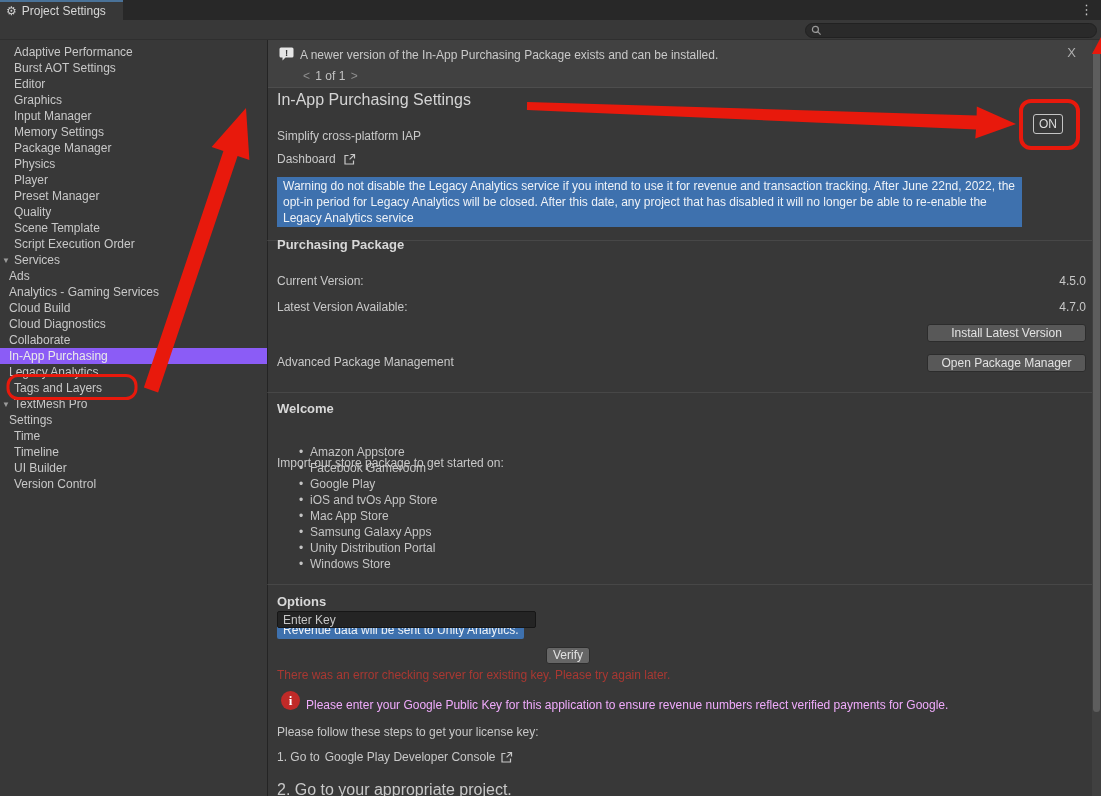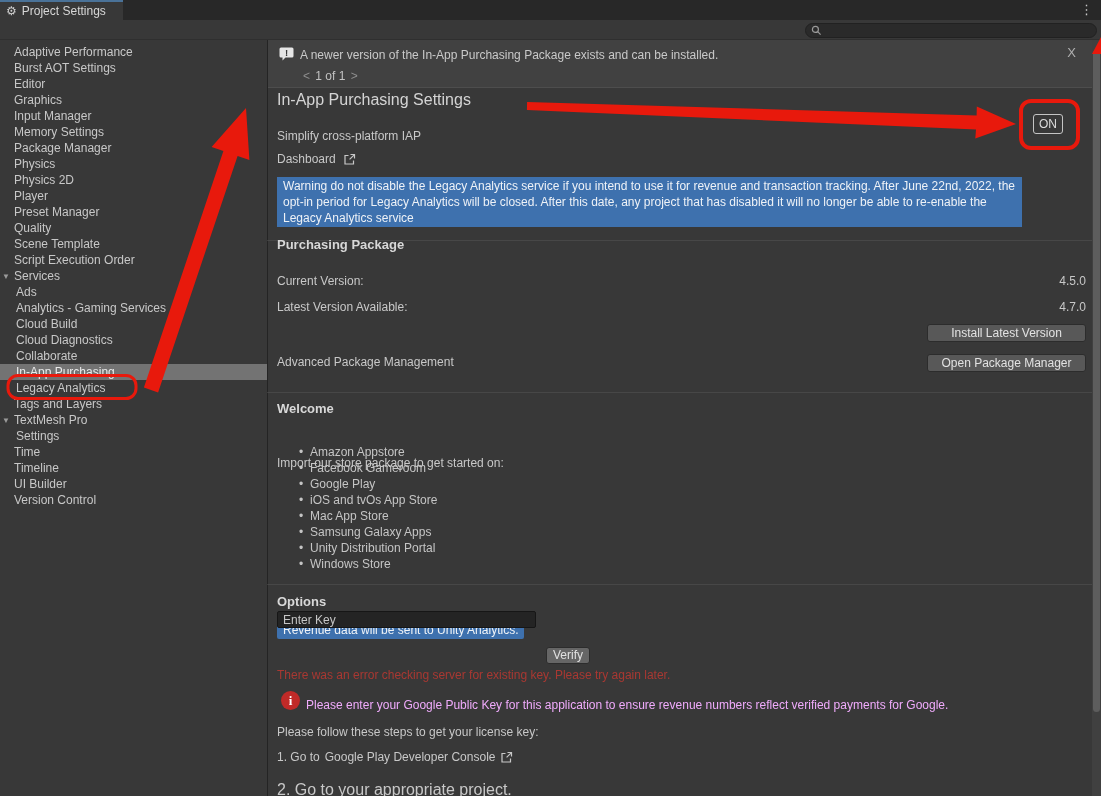--- a/index.html
+++ b/index.html
@@ -20,22 +20,22 @@
   .search{position:absolute;left:805px;top:3px;width:292px;height:15px;background:#2a2a2a;
           border:1px solid #212121;border-radius:8px;display:flex;align-items:center;
           padding-left:5px;box-sizing:border-box;}
   .search input{background:transparent;border:none;outline:none;color:#cccccc;
                 font-size:11px;width:262px;font-family:inherit;height:12px;padding:0;margin-left:3px;}
 
   
   .sidebar{position:absolute;left:0;top:40px;width:267px;height:756px;padding-top:4px;box-sizing:border-box;}
   .side-item{position:relative;height:16px;line-height:16px;font-size:12px;color:#c8c8c8;
              padding-left:14px;white-space:nowrap;cursor:default;}
-  .side-item.lv1{padding-left:16px;}
-  .side-item.selected{background:#737373;color:#eaeaea;}
+  .side-item.lv1{padding-left:9px;}
+  .side-item.selected{background:#8b5cf6;color:#eaeaea;}
   .side-item .tri{display:none;position:absolute;left:2px;top:1px;font-size:8px;color:#9a9a9a;}
   .side-item.expandable .tri{display:inline;}
   .vdiv{position:absolute;left:267px;top:40px;width:1px;height:756px;background:#242424;}
 
   
   .notif{position:absolute;left:268px;top:40px;width:824px;height:48px;background:#414141;
          border-bottom:1px solid #4d4d4d;box-sizing:border-box;}
   .notif-icon{position:absolute;left:10px;top:6px;}
   .notif-msg{position:absolute;left:32px;top:8px;font-size:12px;color:#c9c9c9;}
   .pager{position:absolute;left:33px;top:29px;font-size:12px;color:#c2c2c2;}
@@ -157,24 +157,20 @@
       <div class="side-item">
         
         <span>Package Manager</span>
       </div>
 
       <div class="side-item">
         
         <span>Physics</span>
       </div>
 
-      <div class="side-item">
-        
-        <span>Physics 2D</span>
-      </div>
 
       <div class="side-item">
         
         <span>Player</span>
       </div>
 
       <div class="side-item">
         
         <span>Preset Manager</span>
       </div>

